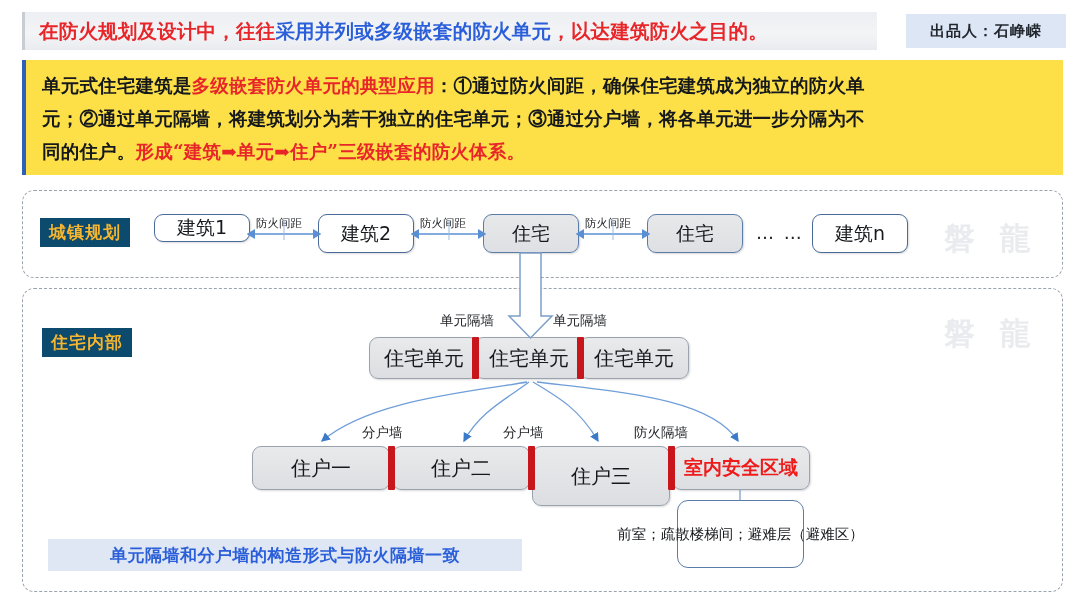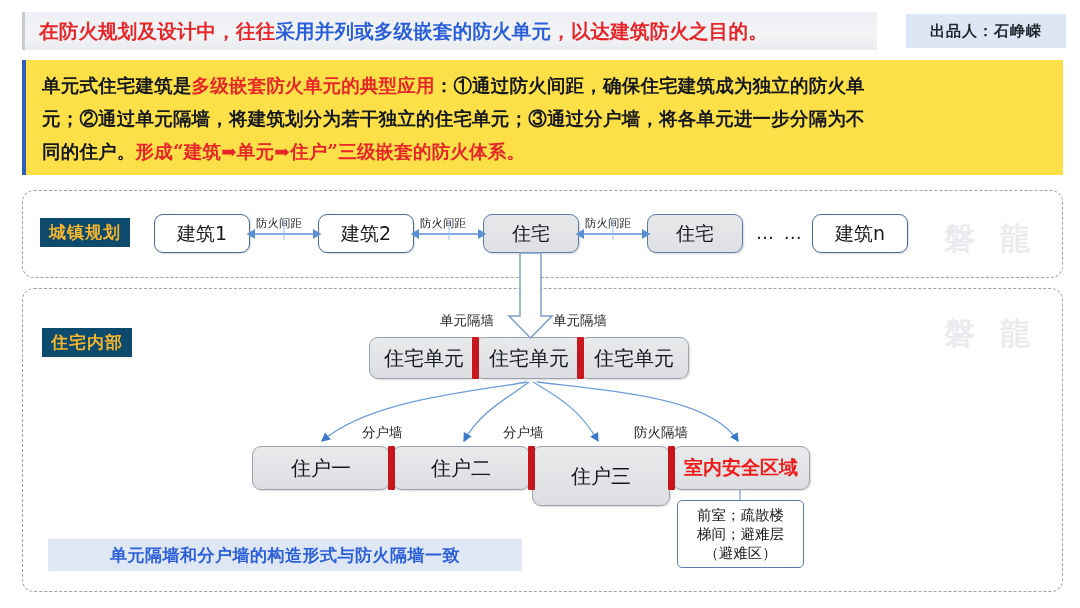--- a/index.html
+++ b/index.html
@@ -109,22 +109,21 @@
   }
   .node.unit{
     background:linear-gradient(to bottom,#e9eaec 0%,#dcdee1 100%);
     border:1.3px solid #9aa3ad;
     box-shadow:1px 1px 2px rgba(0,0,0,.15);
     font-size:20px;
   }
   .node.note{
     background:#ffffff;
     border:1.3px solid #5b7ca8;
-    border-radius:5px;
-    flex-direction:column;
+    border-radius:11px;
     font-size:14.5px;line-height:19px;
     color:#15181c;
   }
   .node .red-label{color:#ef1a1a;font-weight:bold;font-size:19px;}
 
   
   .red-wall{
     position:absolute;
     background:#c8161d;
     width:7px;
@@ -183,21 +182,21 @@
     </div>
     <div class="para-text">
       <span>同的住户。</span><span class="p-red">形成“建筑➡单元➡住户”三级嵌套的防火体系。</span>
     </div>
   </div>
 
   <div class="panel" id="panel-top"></div>
   <div class="group-tag" id="tag-urban">城镇规划</div>
   <div class="watermark" id="wm-top">磐 龍</div>
 
-  <div class="node white" style="left:154px;top:214px;width:96px;height:39px;">
+  <div class="node white" style="left:154px;top:214px;width:96px;height:28px;">
     <span>建筑1</span>
   </div>
   <div class="node white" style="left:318px;top:214px;width:96px;height:39px;">
     <span>建筑2</span>
   </div>
   <div class="node gray" style="left:483px;top:214px;width:96px;height:39px;">
     <span>住宅</span>
   </div>
   <div class="node gray" style="left:647px;top:214px;width:96px;height:39px;">
     <span>住宅</span>

